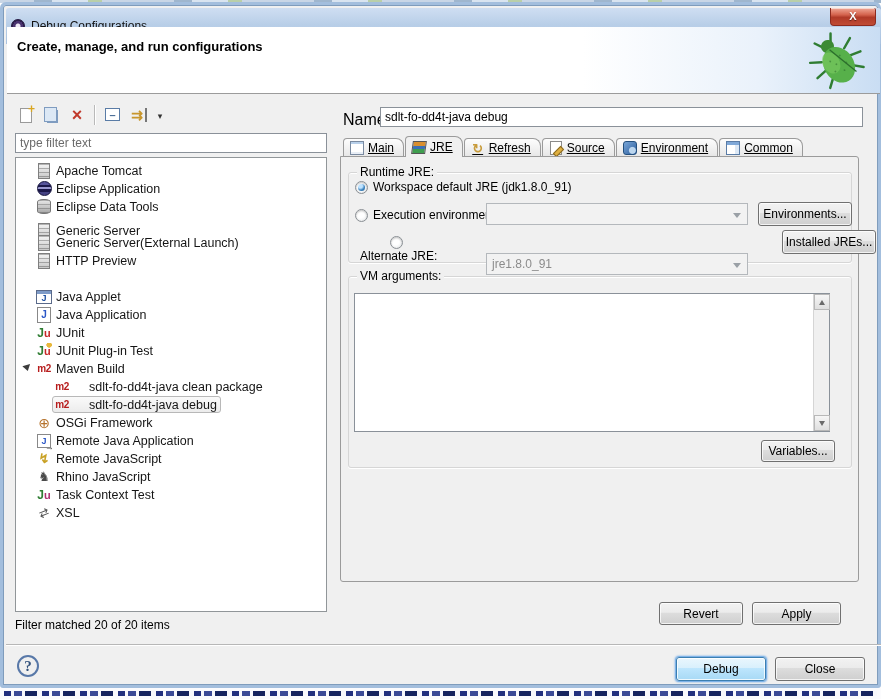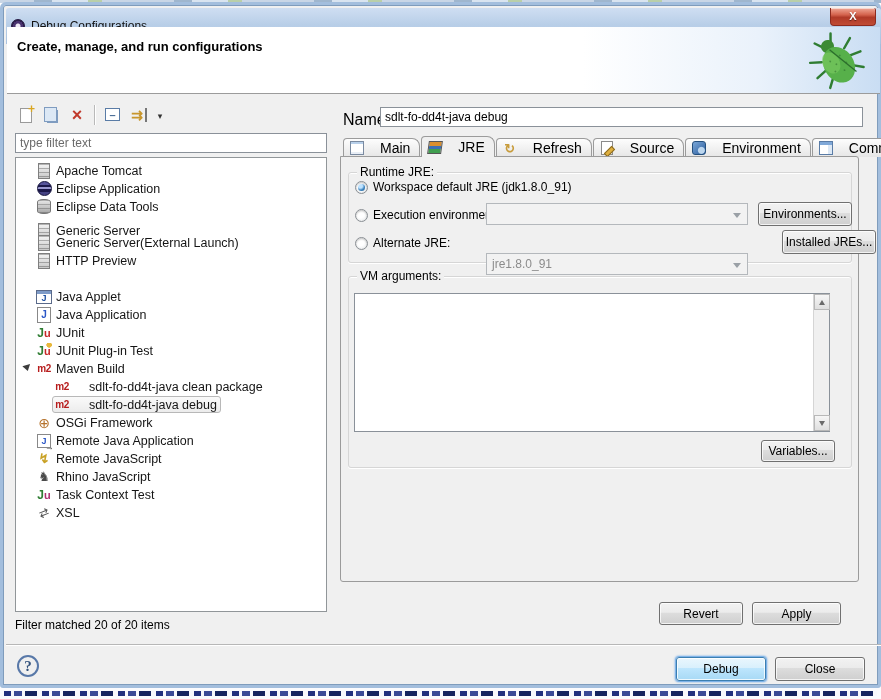--- a/index.html
+++ b/index.html
@@ -112,23 +112,23 @@
   .ticon[data-icon="rhino"]::before{content:"\265E";color:#4a4a4a;font-size:13px;}
   .ticon[data-icon="xsl"]::before{content:"\21C4";color:#555;font-size:12px;transform:rotate(-22deg);display:block;}
 
   .filter-status{left:12px;top:613px;font-size:12px;color:#000;}
 
   
   .name-label{left:340px;top:106px;font-size:16px;}
   .name-input{left:377px;top:102px;width:483px;height:20px;}
 
   .tabs{left:340px;top:131px;height:21px;display:flex;align-items:flex-end;}
-  .tab{height:19px;margin-right:1px;padding:0 9px 0 6px;display:flex;align-items:center;gap:16px;
-    border:1px solid #9b9b9b;border-bottom:none;border-radius:4px 8px 0 0;font-size:14px;cursor:pointer;
-    background:linear-gradient(180deg,#fdfdfd,#e6e6e6);position:relative;}
+  .tab{height:19px;margin-right:1px;padding:0 9px 0 6px;display:flex;align-items:center;gap:4px;
+    border:1px solid #9b9b9b;border-bottom:none;border-radius:4px 8px 0 0;font-size:12px;cursor:pointer;
+    background:linear-gradient(180deg,#fdfdfd,#e6e6e6);position:relative;text-decoration:underline;}
   .tab.sel{height:21px;background:#f0f0f0;z-index:3;box-shadow:0 1px 0 #f0f0f0;}
   .tabicon{width:14px;height:13px;position:relative;flex:none;display:inline-flex;align-items:center;justify-content:center;}
   .tabicon[data-icon="main-tab-icon"]::before{content:"";width:12px;height:12px;border:1px solid #7a8aa0;background:#fff;
     box-shadow:inset 0 2px 0 #b8d0ea, inset 0 -2px 0 #e8eef6;}
   .tabicon[data-icon="jre-tab-icon"]::before{content:"";width:14px;height:11px;border:1px solid #555;
     background:linear-gradient(180deg,#d98f2e 0 34%,#3a6fb5 34% 67%,#3f9e4f 67% 100%);transform:skewX(-8deg);}
   .tabicon[data-icon="refresh-tab-icon"]::before{content:"\21BB";color:#c89c3c;font-weight:bold;font-size:13px;}
   .tabicon[data-icon="source-tab-icon"]::before{content:"";width:10px;height:12px;border:1px solid #8a8a8a;background:#fff;}
   .tabicon[data-icon="source-tab-icon"]::after{content:"";position:absolute;right:-1px;bottom:1px;width:9px;height:3px;
     background:#e0b040;border:1px solid #8a6a20;transform:rotate(-45deg);}
@@ -387,21 +387,21 @@
 
   <div class="abs row-flex" style="left:352px;top:203px;">
     <span class="radio"></span>
     <span class="radio-label">Execution environment:</span>
   </div>
   <div class="abs combo" style="left:483px;top:198px;width:262px;height:22px;">
       <span></span>
     </div>
   <div class="abs btn" style="left:755px;top:197px;width:94px;height:24px;">Environments...</div>
 
-  <div class="abs row-flex" style="left:352px;top:231px;">
+  <div class="abs row-flex" style="left:352px;top:231px;flex-direction:column;">
     <span class="radio"></span>
     <span class="radio-label">Alternate JRE:</span>
   </div>
   <div class="abs combo" style="left:483px;top:226px;width:262px;height:22px;">
       <span>jre1.8.0_91</span>
     </div>
   <div class="abs btn" style="left:779px;top:225px;width:94px;height:24px;">Installed JREs...</div>
 
   <div class="abs group" style="left:345px;top:271px;width:504px;height:192px;"></div>
   <span class="abs group-label" style="left:354px;top:264px;">VM arguments:</span>

